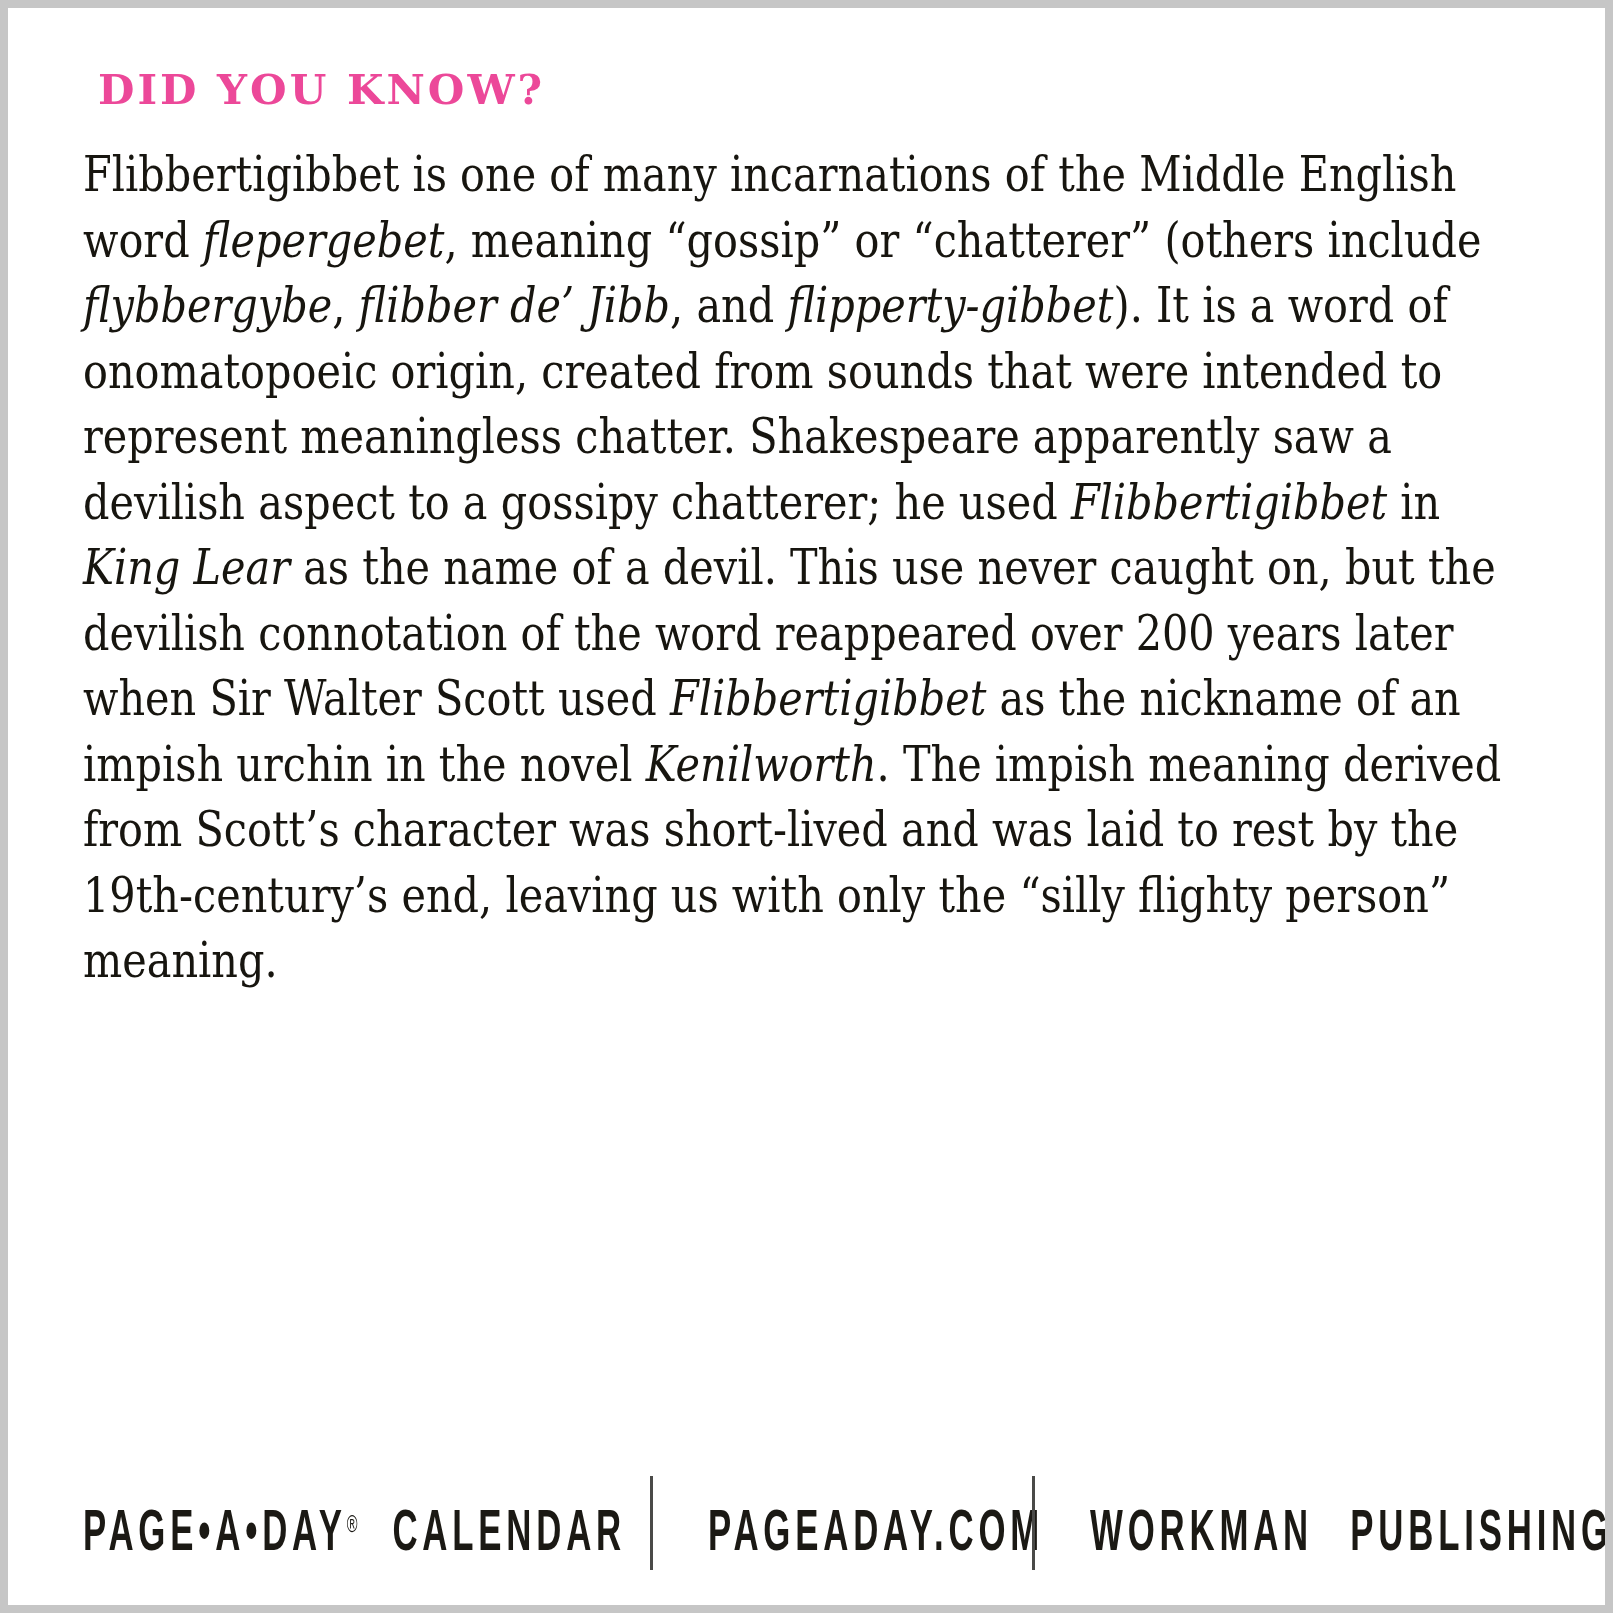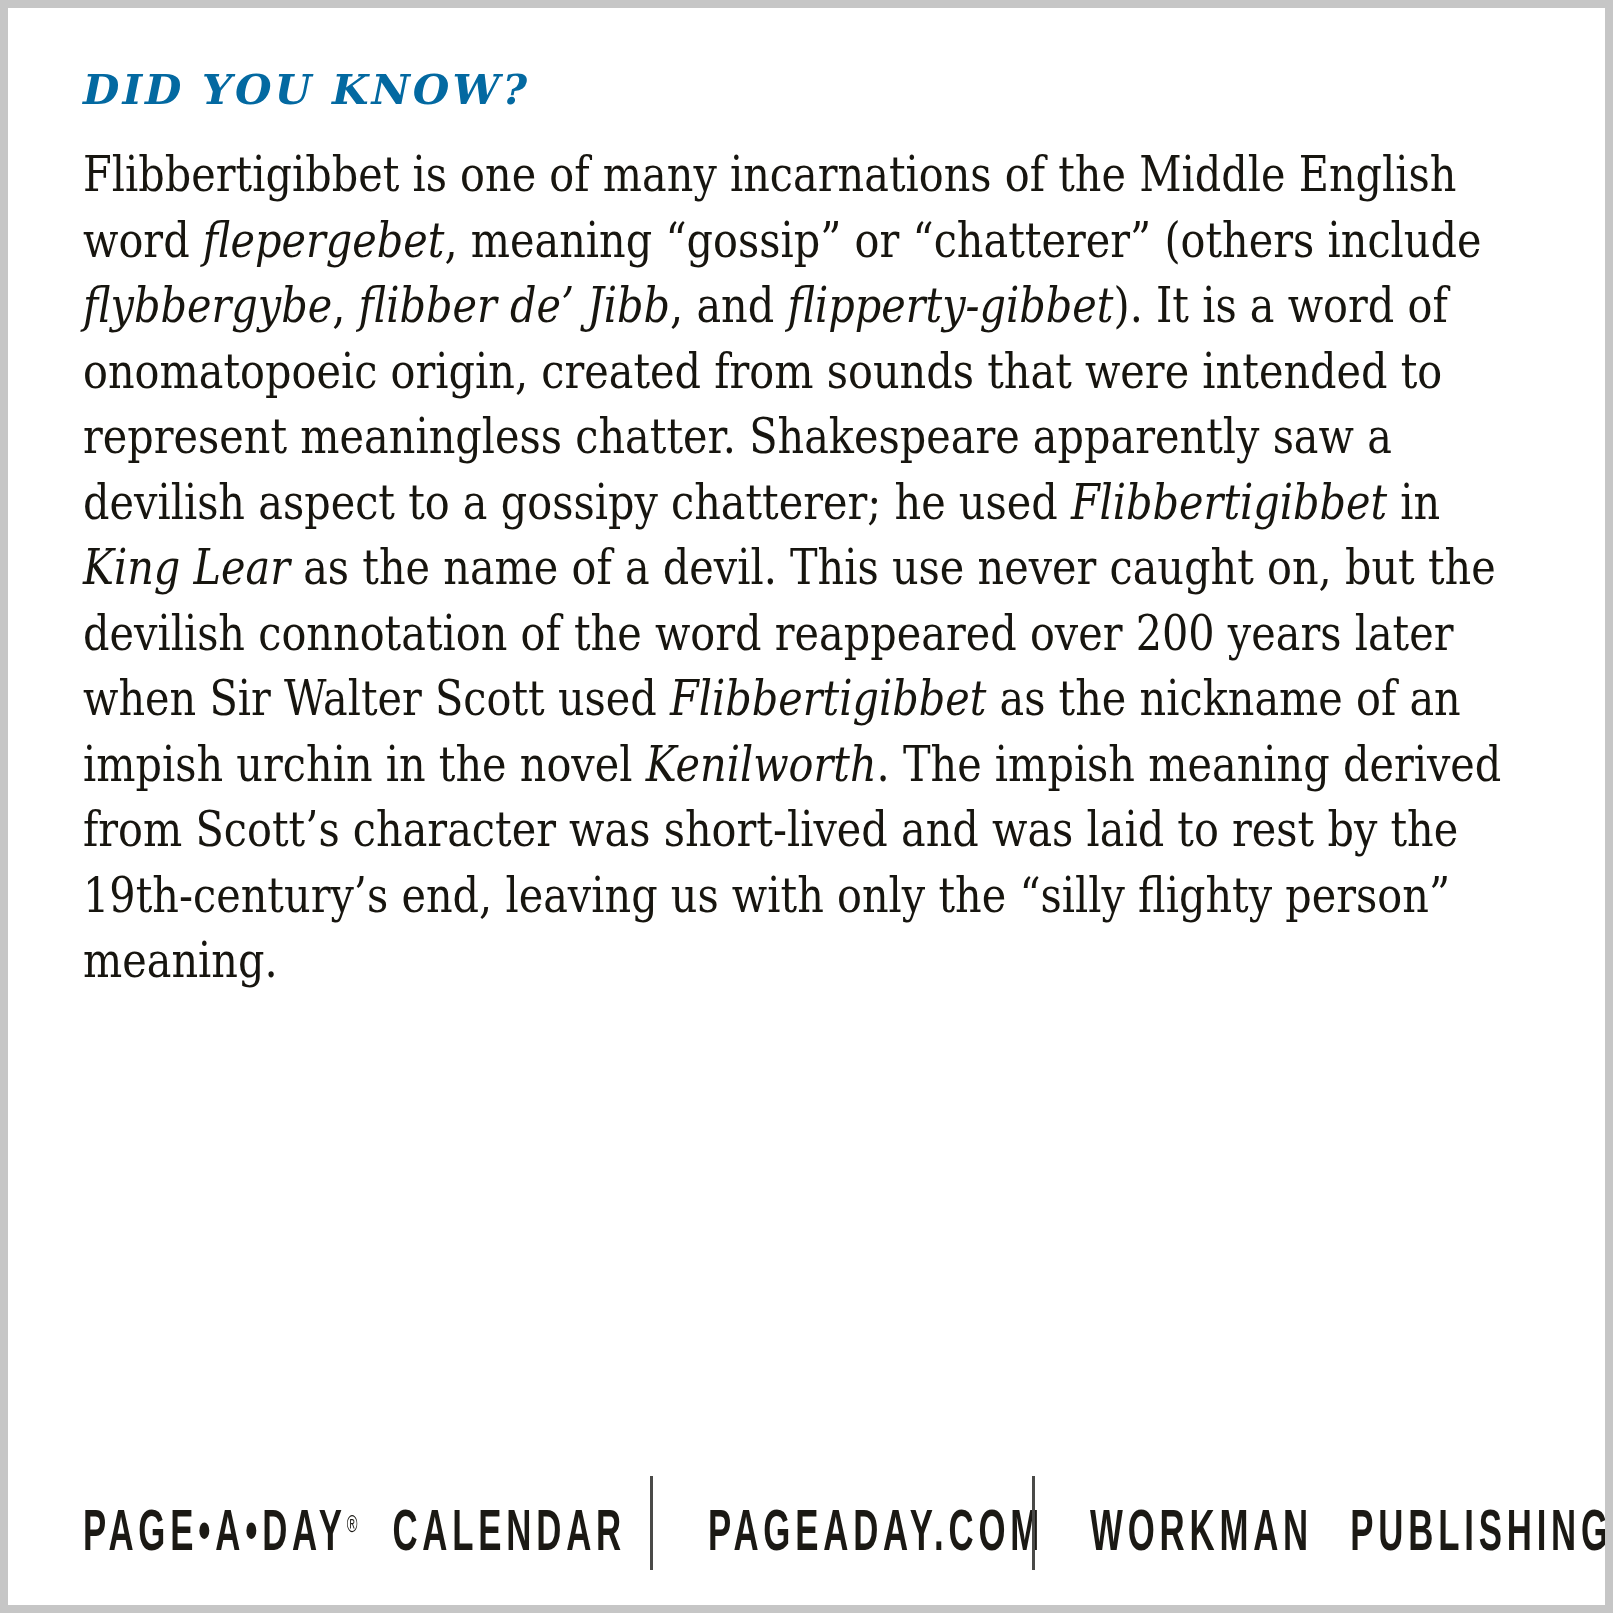--- a/index.html
+++ b/index.html
@@ -14,28 +14,27 @@
     box-sizing: border-box;
     background: #ffffff;
     border: 8px solid #c6c6c6;
     overflow: hidden;
     font-family: "DejaVu Serif", serif;
     color: #16140f;
   }
   
   .heading {
     position: absolute;
-    left: 75px;
+    left: 90px;
     top: 58px;
     font-family: "DejaVu Serif", serif;
     font-weight: 900;
-    font-style: italic;
     font-size: 42px;
     letter-spacing: 3px;
-    color: #0369a1;
+    color: #ec4899;
     transform: scaleY(0.98);
     transform-origin: 0 0;
     white-space: nowrap;
   }
   
   .body-text {
     position: absolute;
     left: 75px;
     top: 134px;
     width: 1690px;               

